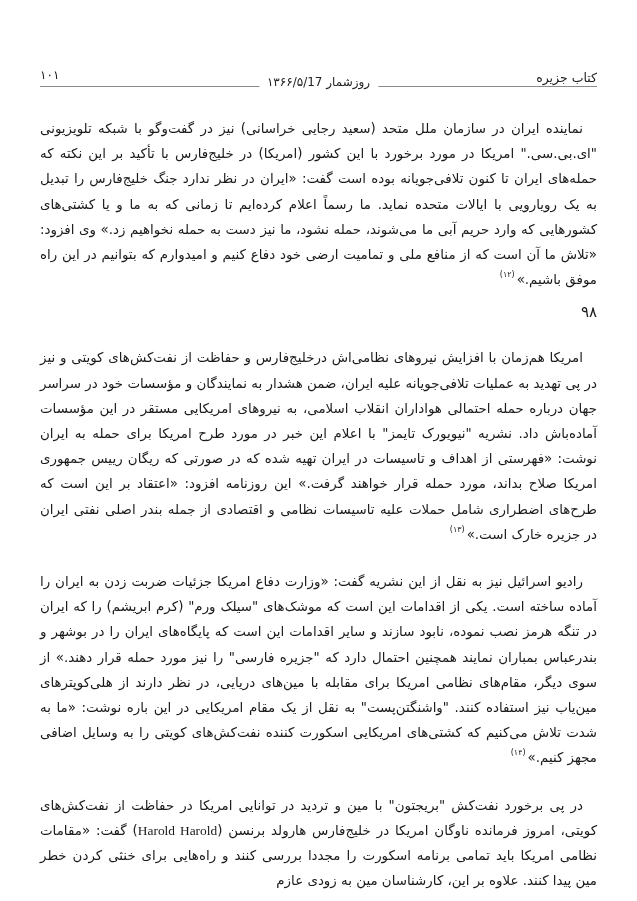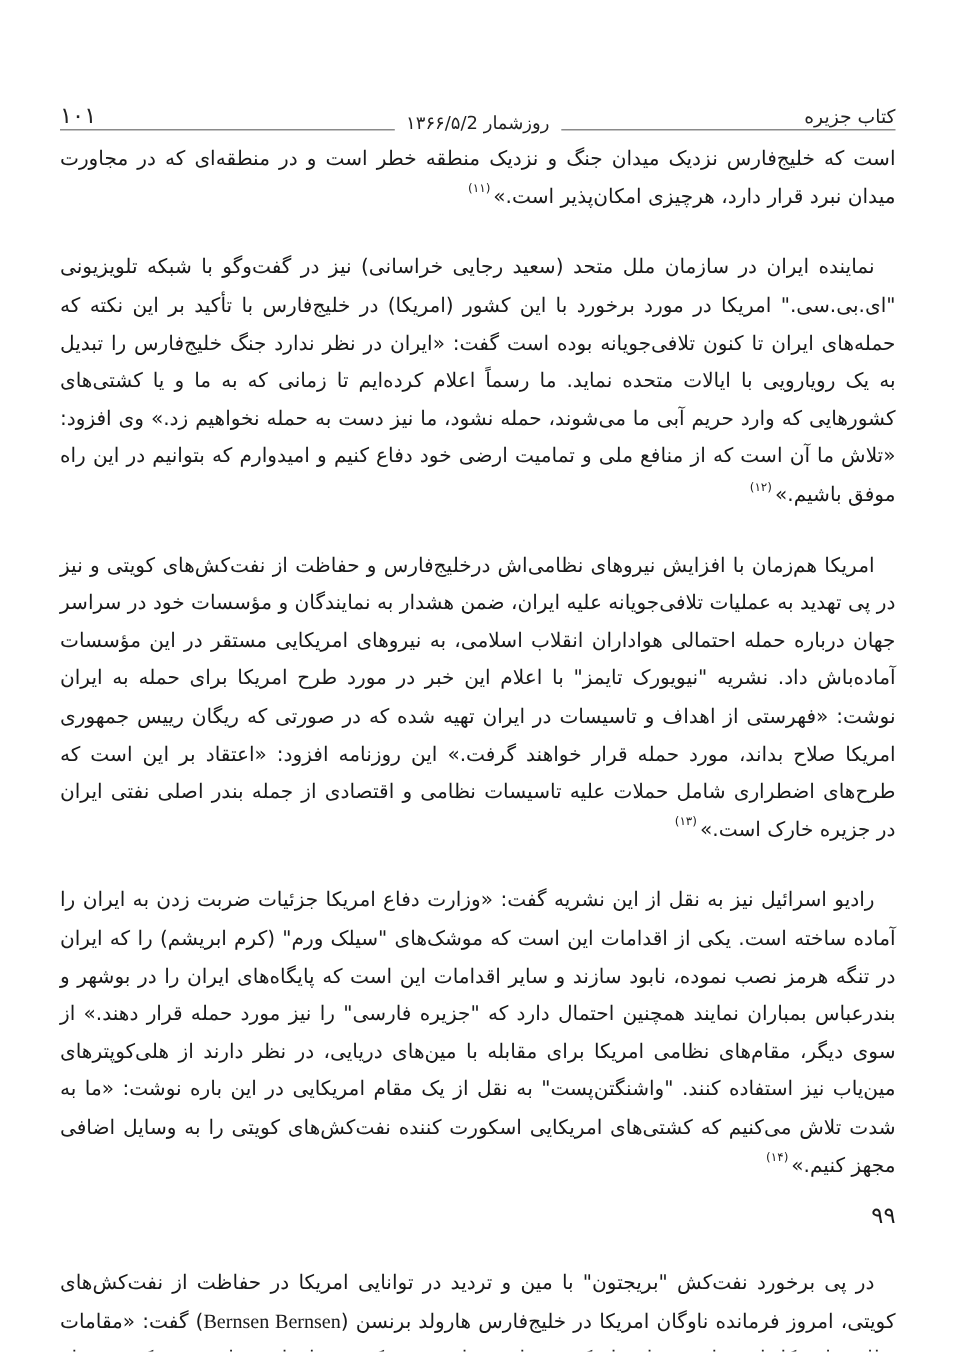--- a/index.html
+++ b/index.html
@@ -30,21 +30,21 @@
   }
   .running-head .book-title {
     position: absolute;
     right: 0;
     top: 4px;
   }
   .running-head .page-number {
     position: absolute;
     left: 0;
     top: 2px;
-    font-size: 15px;
+    font-size: 12px;
   }
   .running-head .date-line {
     position: absolute;
     left: 0;
     right: 0;
     top: 20px;
     height: 1px;
     background: #8a8a8a;
   }
   .running-head .date-label {
@@ -90,33 +90,32 @@
   }
 </style>
 </head>
 <body>
 
 <div class="page">
 
   <div class="running-head">
     <span class="book-title">کتاب جزیره</span>
     <div class="date-line"></div>
-    <span class="date-label">روزشمار ۱۳۶۶/۵/2</span>
+    <span class="date-label">روزشمار ۱۳۶۶/۵/17</span>
     <span class="page-number">۱۰۱</span>
   </div>
 
   <div class="body-text">
 
-    <p class="continuation"><span>است که خلیج‌فارس نزدیک میدان جنگ و نزدیک منطقه خطر است و در منطقه‌ای که در مجاورت میدان نبرد قرار دارد، هرچیزی امکان‌پذیر است.»</span><sup class="fn">(۱۱)</sup></p>
 
     <p class="indent"><span>نماینده ایران در سازمان ملل متحد (سعید رجایی خراسانی) نیز در گفت‌وگو با شبکه تلویزیونی "ای.بی.سی." امریکا در مورد برخورد با این کشور (امریکا) در خلیج‌فارس با تأکید بر این نکته که حمله‌های ایران تا کنون تلافی‌جویانه بوده است گفت: «ایران در نظر ندارد جنگ خلیج‌فارس را تبدیل به یک رویارویی با ایالات متحده نماید. ما رسماً اعلام کرده‌ایم تا زمانی که به ما و یا کشتی‌های کشورهایی که وارد حریم آبی ما می‌شوند، حمله نشود، ما نیز دست به حمله نخواهیم زد.» وی افزود: «تلاش ما آن است که از منافع ملی و تمامیت ارضی خود دفاع کنیم و امیدوارم که بتوانیم در این راه موفق باشیم.»</span><sup class="fn">(۱۲)</sup></p>
 
+    <div class="entry-number">۹۸</div>
 
     <p class="indent"><span>امریکا هم‌زمان با افزایش نیروهای نظامی‌اش درخلیج‌فارس و حفاظت از نفت‌کش‌های کویتی و نیز در پی تهدید به عملیات تلافی‌جویانه علیه ایران، ضمن هشدار به نمایندگان و مؤسسات خود در سراسر جهان درباره حمله احتمالی هواداران انقلاب اسلامی، به نیروهای امریکایی مستقر در این مؤسسات آماده‌باش داد. نشریه "نیویورک تایمز" با اعلام این خبر در مورد طرح امریکا برای حمله به ایران نوشت: «فهرستی از اهداف و تاسیسات در ایران تهیه شده که در صورتی که ریگان رییس جمهوری امریکا صلاح بداند، مورد حمله قرار خواهند گرفت.» این روزنامه افزود: «اعتقاد بر این است که طرح‌های اضطراری شامل حملات علیه تاسیسات نظامی و اقتصادی از جمله بندر اصلی نفتی ایران در جزیره خارک است.»</span><sup class="fn">(۱۳)</sup></p>
 
     <p class="indent"><span>رادیو اسرائیل نیز به نقل از این نشریه گفت: «وزارت دفاع امریکا جزئیات ضربت زدن به ایران را آماده ساخته است. یکی از اقدامات این است که موشک‌های "سیلک ورم" (کرم ابریشم) را که ایران در تنگه هرمز نصب نموده، نابود سازند و سایر اقدامات این است که پایگاه‌های ایران را در بوشهر و بندرعباس بمباران نمایند همچنین احتمال دارد که "جزیره فارسی" را نیز مورد حمله قرار دهند.» از سوی دیگر، مقام‌های نظامی امریکا برای مقابله با مین‌های دریایی، در نظر دارند از هلی‌کوپترهای مین‌یاب نیز استفاده کنند. "واشنگتن‌پست" به نقل از یک مقام امریکایی در این باره نوشت: «ما به شدت تلاش می‌کنیم که کشتی‌های امریکایی اسکورت کننده نفت‌کش‌های کویتی را به وسایل اضافی مجهز کنیم.»</span><sup class="fn">(۱۴)</sup></p>
 
-    <div class="entry-number">۹۹</div>
 
-    <p class="indent"><span>در پی برخورد نفت‌کش "بریجتون" با مین و تردید در توانایی امریکا در حفاظت از نفت‌کش‌های کویتی، امروز فرمانده ناوگان امریکا در خلیج‌فارس هارولد برنسن (</span><span class="latin">Bernsen Bernsen</span><span>) گفت: «مقامات نظامی امریکا باید تمامی برنامه اسکورت را مجددا بررسی کنند و راه‌هایی برای خنثی کردن خطر مین پیدا کنند. علاوه بر این، کارشناسان مین به زودی عازم</span></p>
+    <p class="indent"><span>در پی برخورد نفت‌کش "بریجتون" با مین و تردید در توانایی امریکا در حفاظت از نفت‌کش‌های کویتی، امروز فرمانده ناوگان امریکا در خلیج‌فارس هارولد برنسن (</span><span class="latin">Harold Harold</span><span>) گفت: «مقامات نظامی امریکا باید تمامی برنامه اسکورت را مجددا بررسی کنند و راه‌هایی برای خنثی کردن خطر مین پیدا کنند. علاوه بر این، کارشناسان مین به زودی عازم</span></p>
 
   </div>
 </div>
 
 </body></html>

